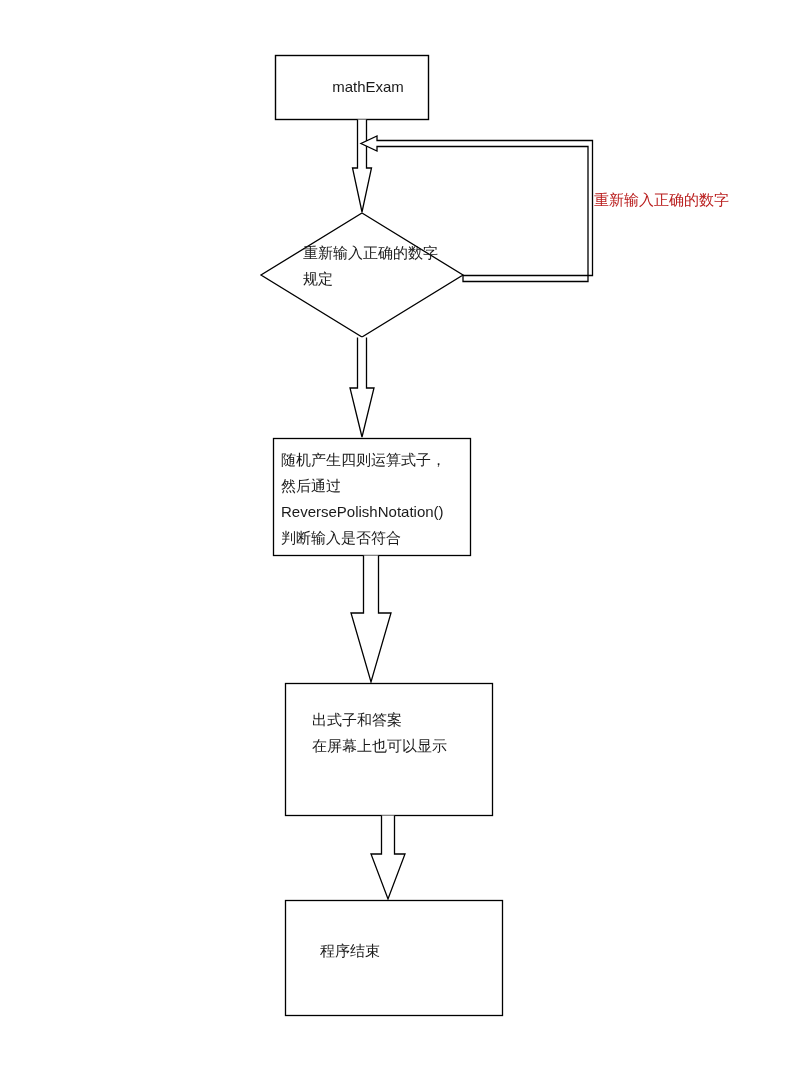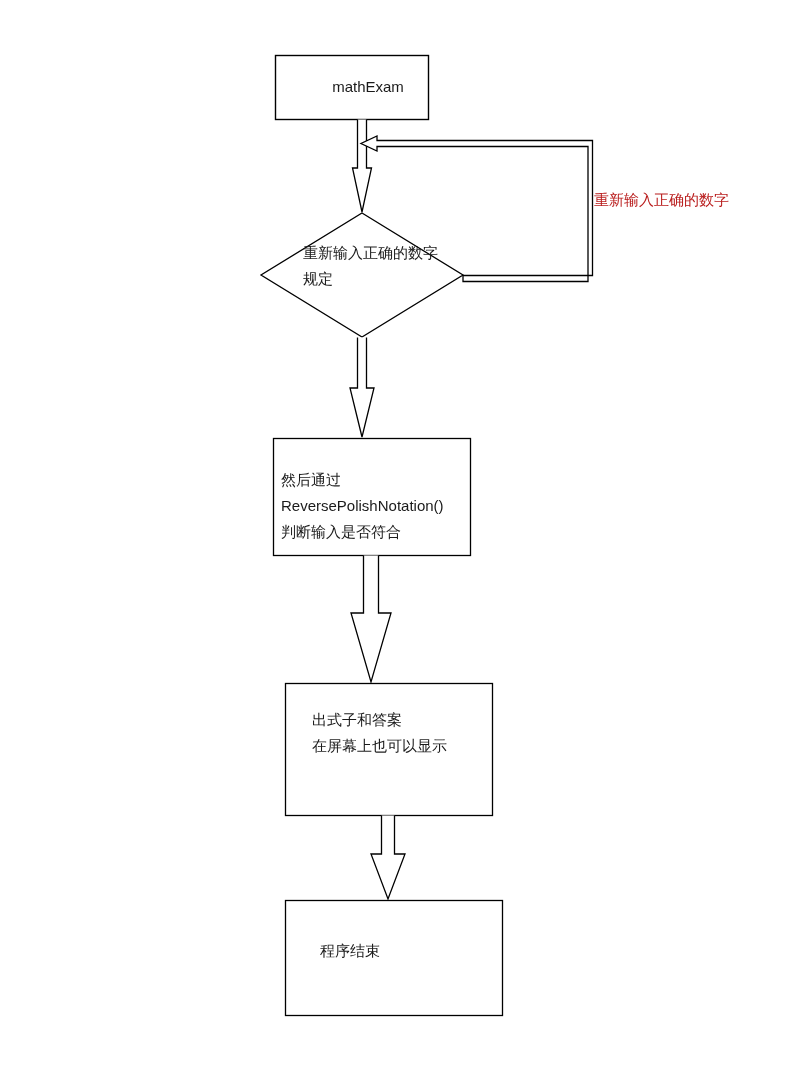--- a/index.html
+++ b/index.html
@@ -86,21 +86,22 @@
 </div>
 
 <div style="position:absolute; left:262px; top:240px; width:200px;">
   <div class="node-text" style="position:static; padding-left:41px;">重新输入正确的数字</div>
   <div class="node-text" style="position:static; padding-left:41px;">规定</div>
 </div>
 
 <div class="loop-label" style="left:594px; top:190px;">重新输入正确的数字</div>
 
 <div style="position:absolute; left:281px; top:447px; width:188px;">
-  <div class="node-text" style="position:static;margin-top:20px;">然后通过</div>
+  <div class="node-text" style="position:static;">随机产生四则运算式子，</div>
+  <div class="node-text" style="position:static;">然后通过</div>
   <div class="node-text" style="position:static;">ReversePolishNotation()</div>
   <div class="node-text" style="position:static;">判断输入是否符合</div>
 </div>
 
 <div style="position:absolute; left:312px; top:707px; width:180px;">
   <div class="node-text" style="position:static;">出式子和答案</div>
   <div class="node-text" style="position:static;">在屏幕上也可以显示</div>
 </div>
 
 <div class="node-text" style="left:320px; top:938px;">程序结束</div>

